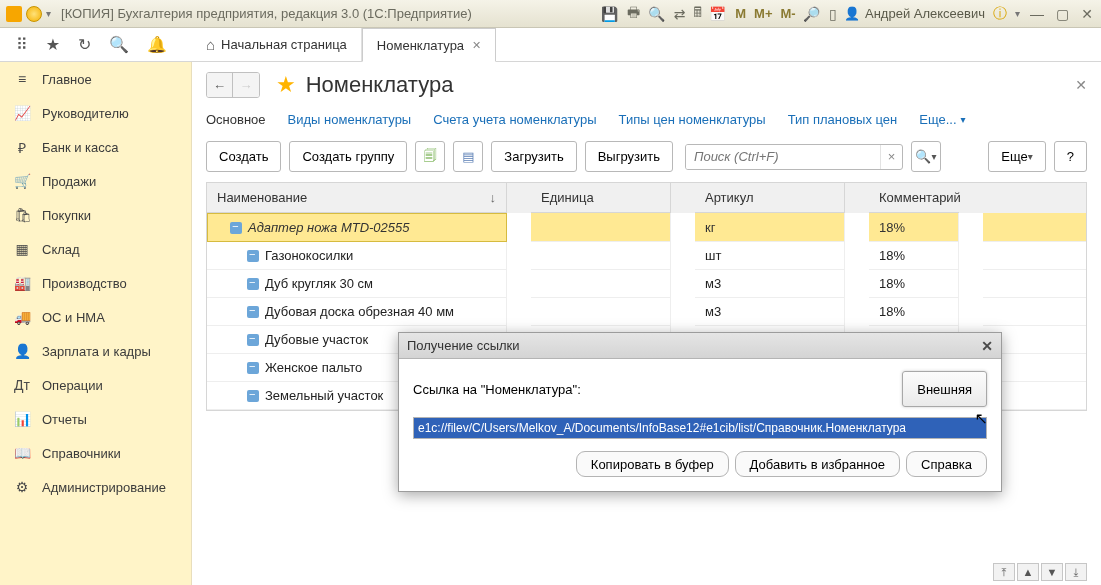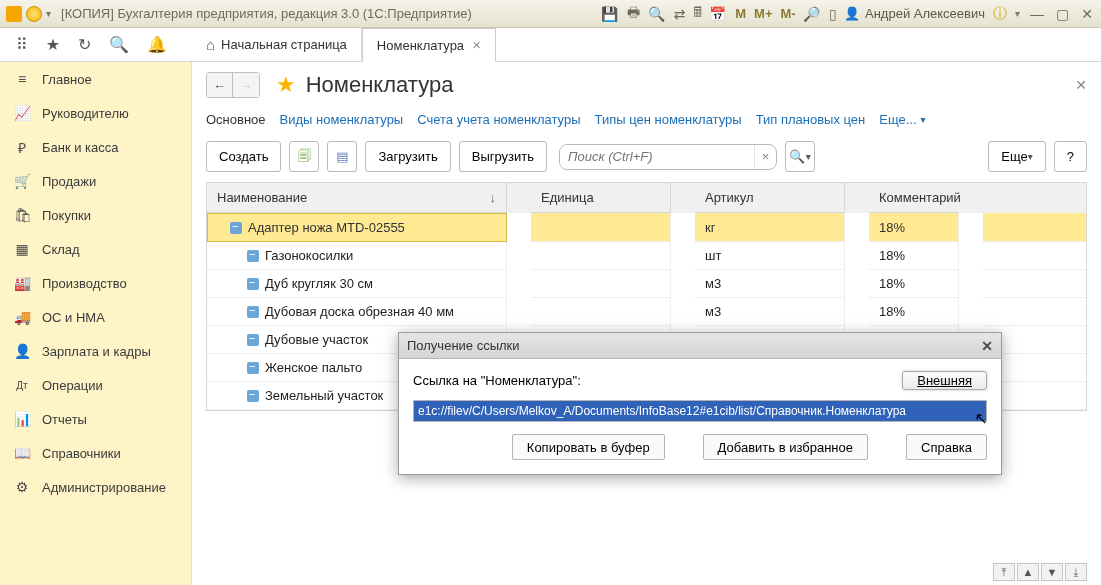--- a/index.html
+++ b/index.html
@@ -33,62 +33,62 @@
 
 .main { flex: 1; position: relative; background: #fff; padding: 10px 14px 0 14px; }
 .page-head { display: flex; align-items: center; gap: 10px; }
 .nav-btns { display: flex; border: 1px solid #c0c0c0; border-radius: 3px; overflow: hidden; }
 .nav-btn { width: 26px; height: 24px; background: #f4f4f4; text-align: center; line-height: 24px; color: #555; border-right: 1px solid #c0c0c0; }
 .nav-btn:last-child { border-right: 0; }
 .star { color: #ffb400; font-size: 22px; margin-left: 6px; }
 .page-title { font-size: 22px; color: #333; }
 .page-close { margin-left: auto; color: #888; font-size: 14px; }
 
-.links-row { margin-top: 14px; display: flex; gap: 14px; align-items: center; }
+.links-row { margin-top: 14px; display: flex; gap: 22px; align-items: center; }
 .link-main { color: #333; }
 .link { color: #1a6fb8; cursor: pointer; }
 .link-more { color: #1a6fb8; display: flex; align-items: center; gap: 4px; }
 
 .btn-row { margin-top: 14px; display: flex; align-items: center; gap: 8px; }
 .btn { height: 31px; padding: 0 12px; border: 1px solid #b8b8b8; background: #fff; border-radius: 3px; cursor: pointer; display: inline-flex; align-items: center; }
 .btn-icn { width: 30px; justify-content: center; padding: 0; }
-.search-wrap { margin-left: 4px; flex: 0 0 218px; display: flex; border: 1px solid #b8b8b8; border-radius: 8px; overflow: hidden; height: 26px; }
+.search-wrap { margin-left: 4px; flex: 0 0 218px; display: flex; border: 1px solid #b8b8b8; border-radius: 3px; overflow: hidden; height: 26px; }
 .search-input { border: 0; outline: 0; padding: 0 8px; flex: 1; font-style: italic; color: #999; }
 .search-x { width: 22px; text-align: center; line-height: 24px; color: #888; border-left: 1px solid #e3e3e3; }
 .btn-drop::after { content: " ▾"; font-size: 10px; color: #555; }
 
 .table { margin-top: 10px; border: 1px solid #d6d6d6; }
 .thead, .trow { display: grid; grid-template-columns: 300px 140px 150px 90px 1fr; gap: 24px; }
 .thead { background: #f0f0f0; }
 .th { padding: 7px 10px; border-right: 1px solid #d6d6d6; border-bottom: 1px solid #d6d6d6; color: #333; position: relative; }
 .th:last-child { border-right: 0; }
 .sort-ind { position: absolute; right: 10px; color: #666; }
 .td { padding: 6px 10px; border-right: 1px solid #eee; border-bottom: 1px solid #eee; color: #222; display: flex; align-items: center; gap: 6px; }
 .td:last-child { border-right: 0; }
 .trow.selected .td { background: #ffe993; color: #333; }
-.trow.selected .td:first-child { border: 1px solid #d6bb3f; }
+.trow.selected .td:first-child { border: 1px solid #d6bb3f; font-style: italic; }
 .tree-icn { width: 12px; height: 12px; display: inline-block; background: #6ca6d9; border-radius: 2px; position: relative; }
 .tree-icn::after { content: "−"; color: #fff; font-size: 11px; position: absolute; top: -2px; left: 2px; }
 .indent1 { padding-left: 22px; }
 .indent2 { padding-left: 40px; }
 
 .bottom-nav { position: absolute; right: 14px; bottom: 4px; display: flex; gap: 2px; }
 .bn { width: 22px; height: 18px; border: 1px solid #c6c6c6; background: #f2f2f2; text-align: center; font-size: 11px; color: #555; line-height: 16px; }
 
 .modal-mask { position: absolute; left: 206px; top: 270px; width: 604px; box-shadow: 0 3px 14px rgba(0,0,0,0.35); border: 1px solid #9c9c9c; background: #fff; z-index: 50; }
 .modal-head { height: 26px; background: linear-gradient(#e5e5e5,#d4d4d4); display: flex; align-items: center; padding: 0 8px; border-bottom: 1px solid #b4b4b4; }
 .modal-title { color: #333; }
 .modal-close { margin-left: auto; color: #4a4a4a; font-size: 14px; cursor: pointer; font-weight: bold; }
 .modal-body { padding: 12px 14px 14px 14px; background: #fff; }
 .modal-row1 { display: flex; align-items: center; }
-.ext-btn { margin-left: auto; height: 19px; padding: 0 14px; border: 1px solid #a8a8a8; background: linear-gradient(#fcfcfc,#eaeaea); border-radius: 3px; box-shadow: 0 0 3px rgba(80,80,80,.3); text-decoration: underline; }
+.ext-btn { margin-left: auto; height: 36px; padding: 0 14px; border: 1px solid #a8a8a8; background: linear-gradient(#fcfcfc,#eaeaea); border-radius: 3px; box-shadow: 0 0 3px rgba(80,80,80,.3); }
 .cursor { position: absolute; right: 13px; top: 50px; font-size: 16px; color: #000; pointer-events: none; }
 .url-box { margin-top: 10px; border: 1px solid #b4b4b4; background: #2f62b8; color: #fff; padding: 3px 4px; font-size: 12px; white-space: nowrap; overflow: hidden; }
 .modal-btns { margin-top: 12px; display: flex; gap: 6px; justify-content: flex-end; }
-.mbtn { height: 26px; padding: 0 14px; border: 1px solid #b4b4b4; background: #fafafa; border-radius: 2px; margin-left: 32px; }
+.mbtn { height: 26px; padding: 0 14px; border: 1px solid #b4b4b4; background: #fafafa; border-radius: 9px; }
 
 </style>
 </head>
 <body>
 
 <div class="titlebar">
   <div class="tb-left">
     <span class="tb-logo"></span>
     <span class="tb-circle"></span>
     <span class="tb-drop">▾</span>
@@ -166,21 +166,21 @@
       </div>
     <div class="sbi">
         <span class="sbi-icn">🚚</span>
         <span>ОС и НМА</span>
       </div>
     <div class="sbi">
         <span class="sbi-icn">👤</span>
         <span>Зарплата и кадры</span>
       </div>
     <div class="sbi">
-        <span class="sbi-icn" style="font-size:10px">Дт</span>
+        <span class="sbi-icn" style="font-size:14px">Дт</span>
         <span>Операции</span>
       </div>
     <div class="sbi">
         <span class="sbi-icn">📊</span>
         <span>Отчеты</span>
       </div>
     <div class="sbi">
         <span class="sbi-icn">📖</span>
         <span>Справочники</span>
       </div>
@@ -208,20 +208,21 @@
       <span class="link">Типы цен номенклатуры</span>
       <span class="link">Тип плановых цен</span>
       <span class="link-more">
           <span>Еще...</span> 
           <span style="font-size:10px">▾</span>
         </span>
     </div>
 
     <div class="btn-row">
       <button class="btn">Создать</button>
+      <button class="btn">Создать группу</button>
       <button class="btn btn-icn">
           <span style="color:#5aa02c">🗐</span>
         </button>
       <button class="btn btn-icn">
           <span style="color:#5b7fb5">▤</span>
         </button>
       <button class="btn">Загрузить</button>
       <button class="btn">Выгрузить</button>
       <div class="search-wrap">
         <input class="search-input" placeholder="Поиск (Ctrl+F)" style="">

